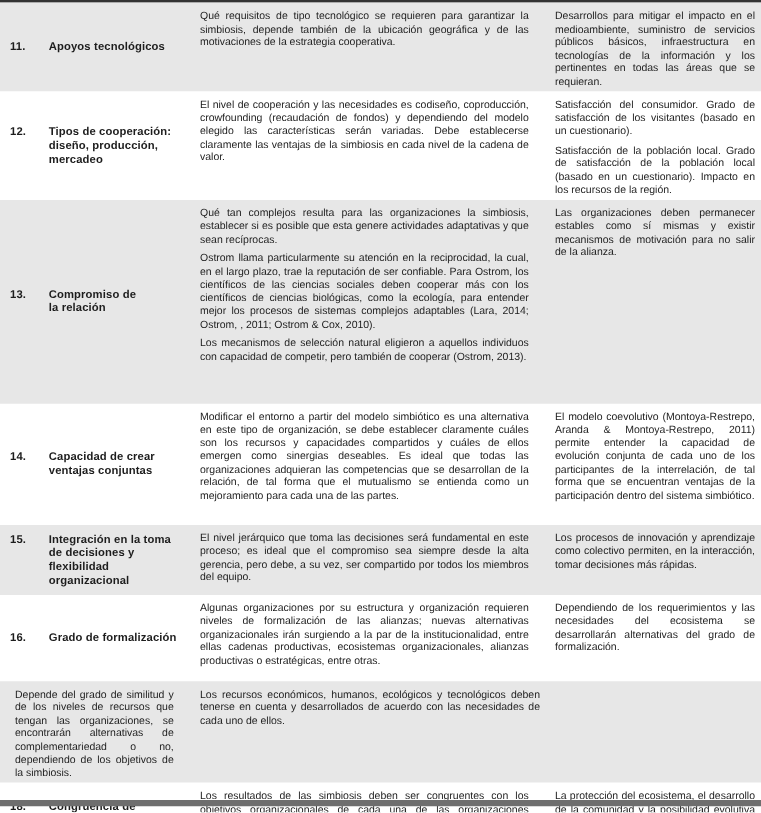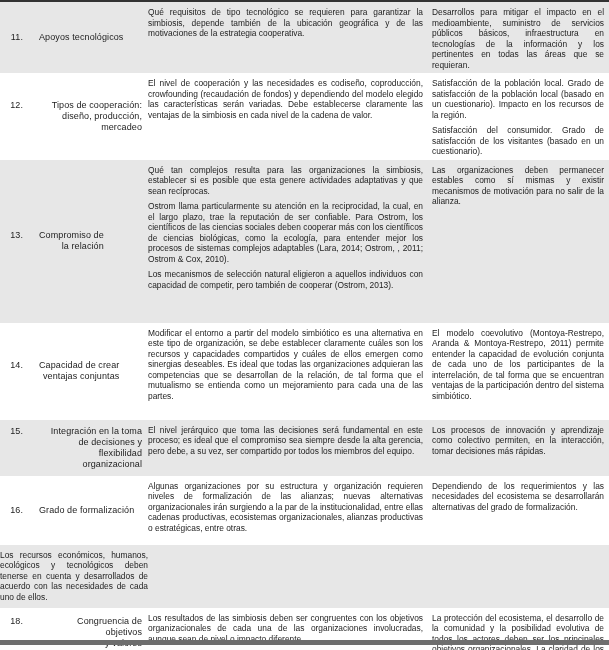--- a/index.html
+++ b/index.html
@@ -31,32 +31,31 @@
   .r18 { min-height: 52px; }
   .label-cell {
     display: flex;
     align-items: center;
     box-sizing: border-box;
     padding-left: 8px;
     padding-right: 6px;
   }
   .label {
     display: flex;
-    font-weight: normal;
+    font-weight: bold;
     font-size: 9px;
     line-height: 11px;
     letter-spacing: 0.1px;
-    text-align: right;
   }
   .num { flex: 0 0 15px; }
   .name { white-space: pre-line; margin-left: 16px; }
   .mid-cell { box-sizing: border-box; padding-right: 9px; padding-top: 2px; }
   .right-cell { box-sizing: border-box; padding-top: 2px; }
   p.para {
-    margin: 0 0 5px 0;
+    margin: 0 0 5px 12px;
     font-size: 8.4px;
     line-height: 10.5px;
     text-align: justify;
   }
   p.para:last-child { margin-bottom: 0; }
   .italic { }
   .bottom-bar {
     position: absolute;
     left: 0;
     top: 638px;
@@ -90,22 +89,22 @@
       <div class="label">
         <span class="num">12.</span>
         <span class="name">Tipos de cooperación:
 diseño, producción, mercadeo</span>
       </div>
     </div>
     <div class="mid-cell">
       <p class="para"><span>El nivel de cooperación y las necesidades es codiseño, coproducción, </span><span class="italic">crowfounding</span><span> (recaudación de fondos) y dependiendo del modelo elegido las características serán variadas. Debe establecerse claramente las ventajas de la simbiosis en cada nivel de la cadena de valor.</span></p>
     </div>
     <div class="right-cell">
+      <p class="para">Satisfacción del consumidor. Grado de satisfacción de los visitantes (basado en un cuestionario).</p>
       <p class="para">Satisfacción de la población local. Grado de satisfacción de la población local (basado en un cuestionario). Impacto en los recursos de la región.</p>
-      <p class="para">Satisfacción del consumidor. Grado de satisfacción de los visitantes (basado en un cuestionario).</p>
     </div>
   </div>
 
   <div class="row shaded r13">
     <div class="label-cell">
       <div class="label">
         <span class="num">13.</span>
         <span class="name">Compromiso de
 la relación</span>
       </div>
@@ -162,20 +161,23 @@
     </div>
     <div class="mid-cell">
       <p class="para">Algunas organizaciones por su estructura y organización requieren niveles de formalización de las alianzas; nuevas alternativas organizacionales irán surgiendo a la par de la institucionalidad, entre ellas cadenas productivas, ecosistemas organizacionales, alianzas productivas o estratégicas, entre otras.</p>
     </div>
     <div class="right-cell">
       <p class="para">Dependiendo de los requerimientos y las necesidades del ecosistema se desarrollarán alternativas del grado de formalización.</p>
     </div>
   </div>
 
   <div class="row shaded r17">
+    <div class="mid-cell">
+      <p class="para">Depende del grado de similitud y de los niveles de recursos que tengan las organizaciones, se encontrarán alternativas de complementariedad o no, dependiendo de los objetivos de la simbiosis.</p>
+    </div>
     <div class="right-cell">
       <p class="para">Los recursos económicos, humanos, ecológicos y tecnológicos deben tenerse en cuenta y desarrollados de acuerdo con las necesidades de cada uno de ellos.</p>
     </div>
   </div>
 
   <div class="row r18">
     <div class="label-cell">
       <div class="label">
         <span class="num">18.</span>
         <span class="name">Congruencia de objetivos

